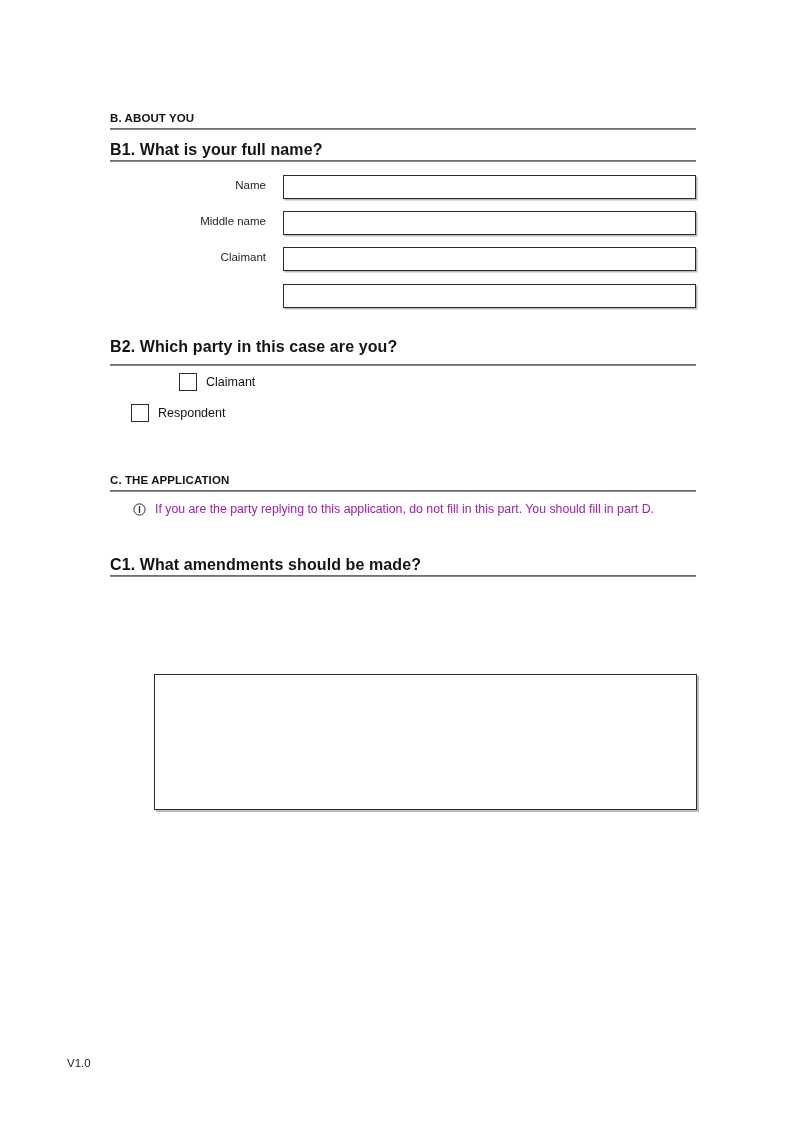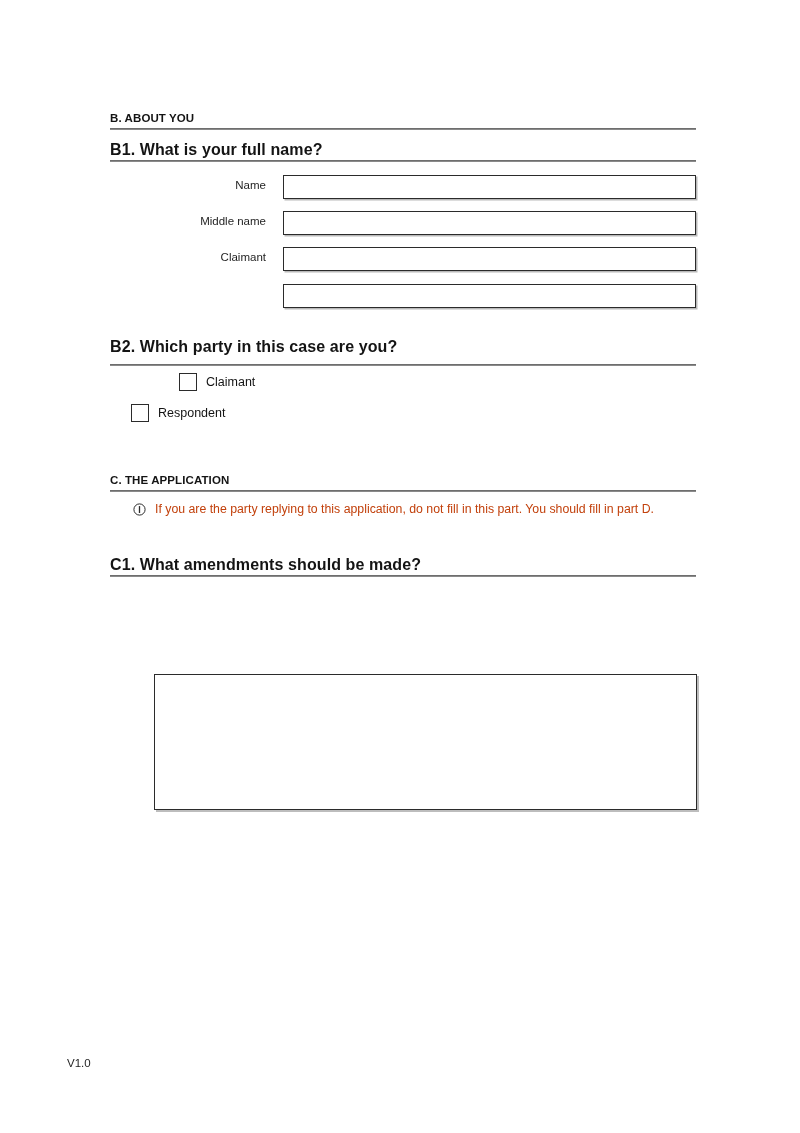--- a/index.html
+++ b/index.html
@@ -113,21 +113,21 @@
     flex: 0 0 auto;
     width: 13px;
     height: 13px;
     margin-top: 2px;
   }
   .info-icon svg { display: block; }
   .info-text {
     margin-left: 9px;
     font-size: 12.3px;
     line-height: 16.5px;
-    color: #c2410c;
+    color: #a21caf;
   }
 
   
   .answer-box {
     position: absolute;
     left: 154px;
     width: 543px;
     height: 136px;
     background: #ffffff;
     border: 1.5px solid #2b2b2b;

